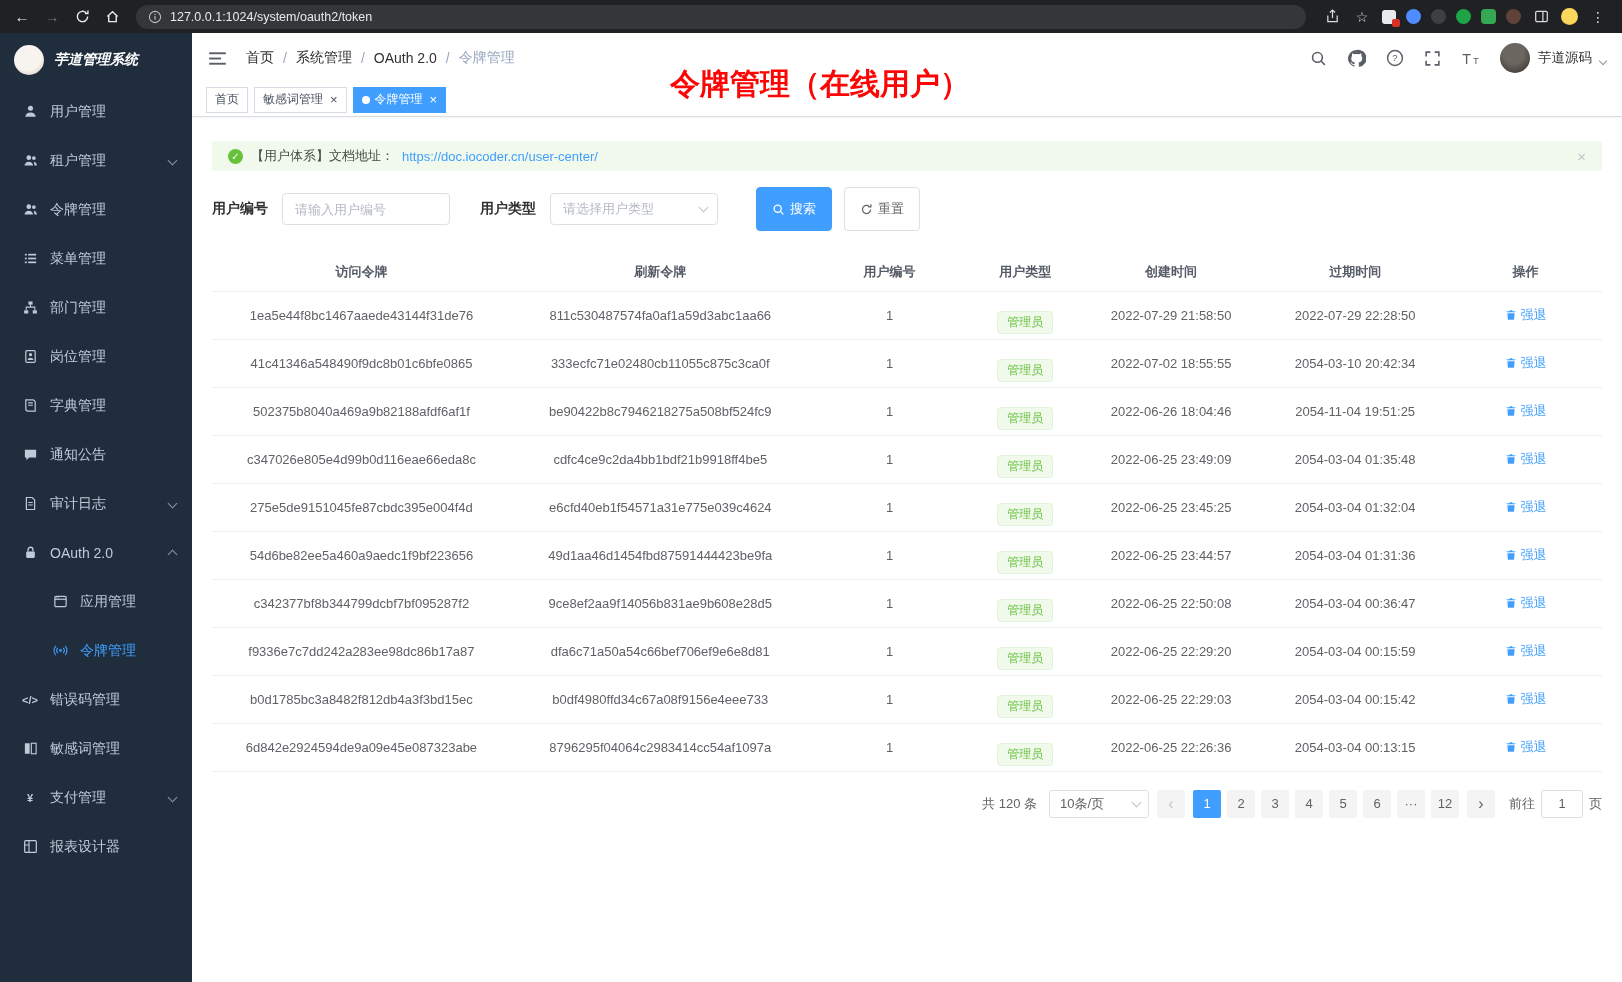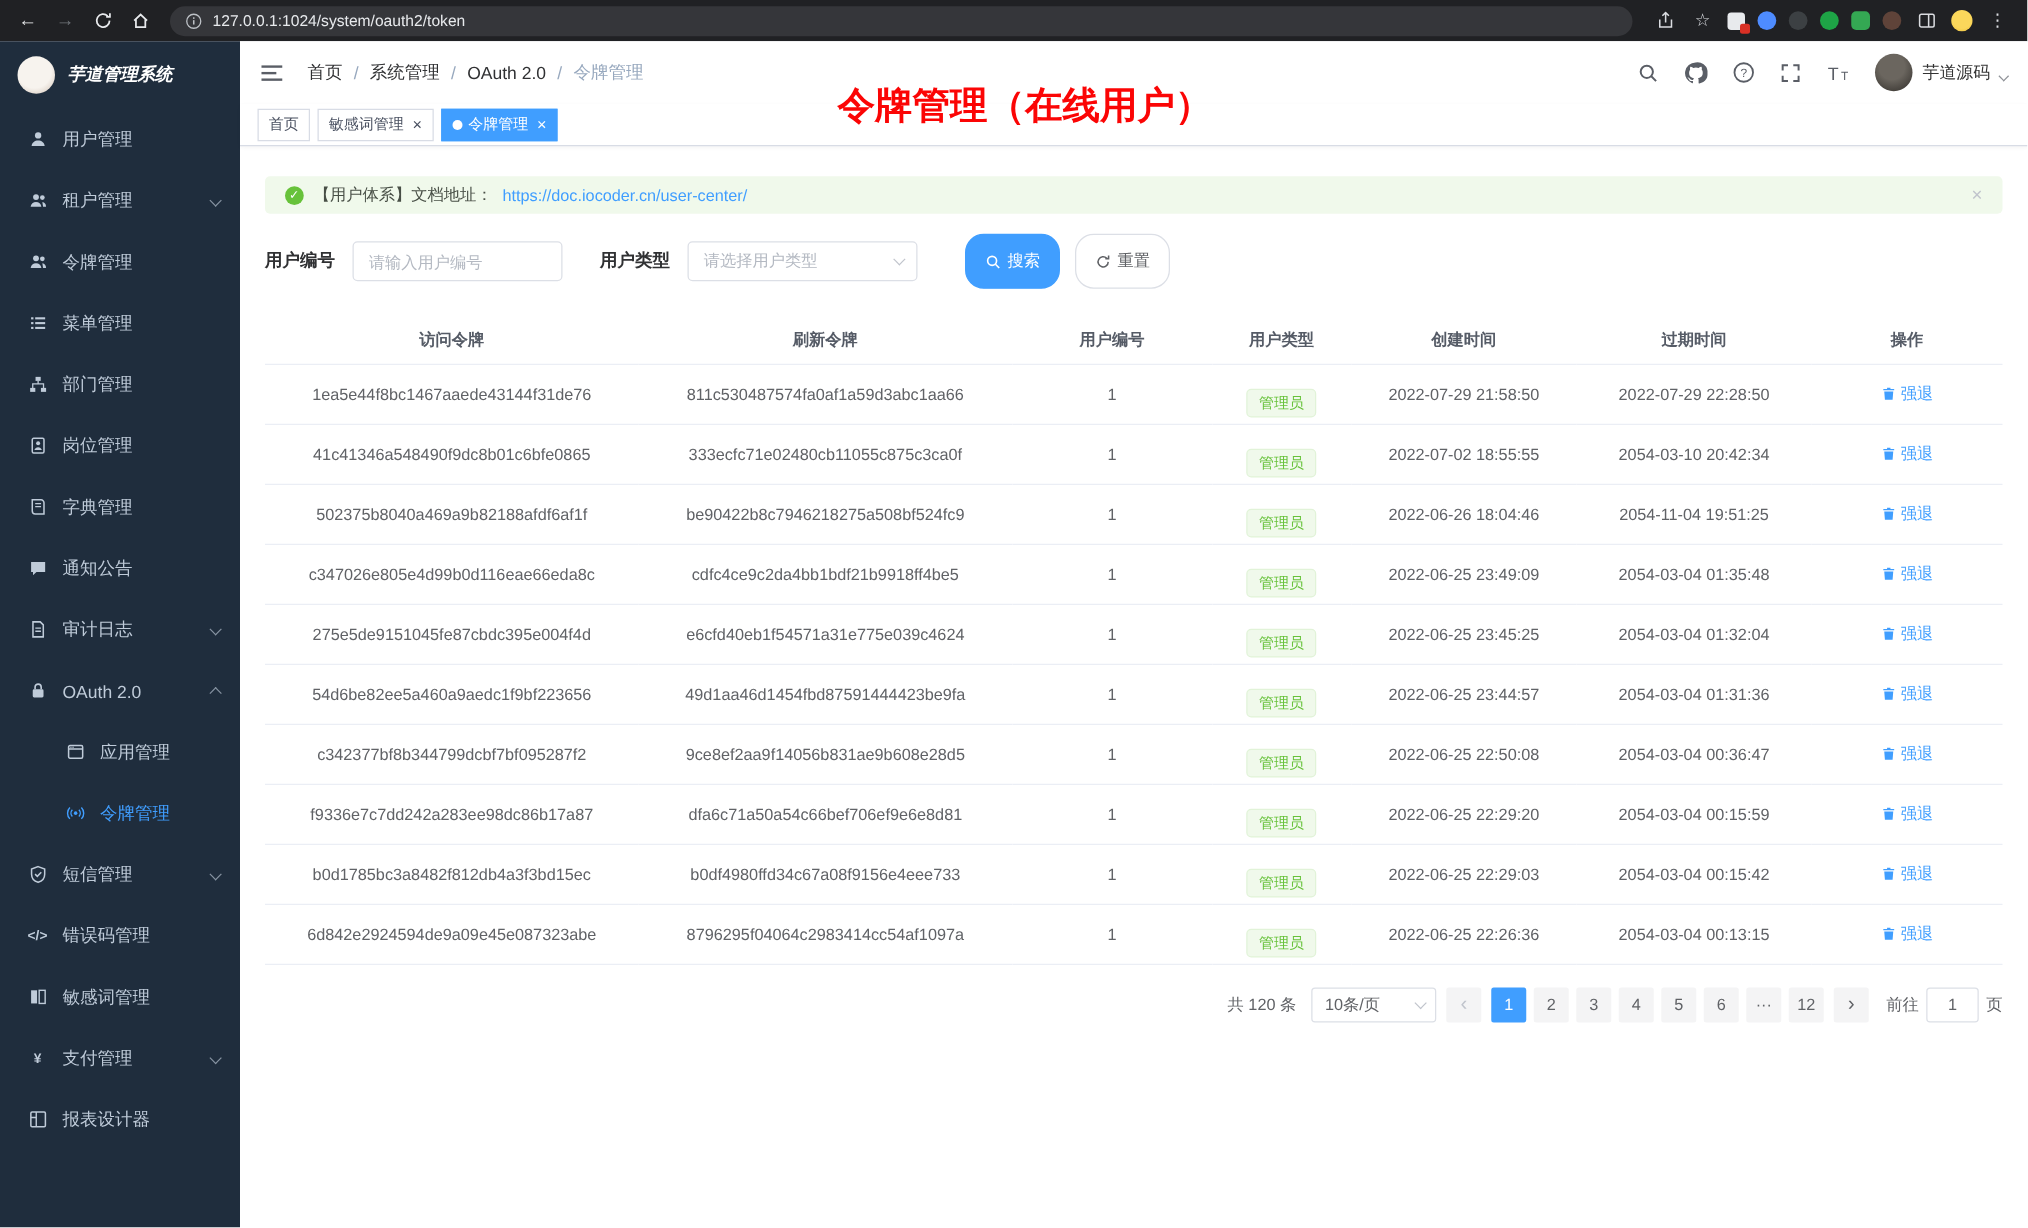--- a/index.html
+++ b/index.html
@@ -77,24 +77,24 @@
   .alert-text { color:#484f46; }
   .alert-link { color:#409eff; cursor:pointer; text-decoration:none; }
   .alert-close { margin-left:auto; color:#c0c4cc; font-size:15px; cursor:pointer; }
 
   .filter-row { margin-top:16px; display:flex; align-items:center; gap:12px; }
   .f-label { font-size:14px; color:#303133; font-weight:bold; margin-right:2px; }
   .f-label + .inp, .f-label + .select { margin-right:18px; }
   .inp { width:168px; height:32px; border:1px solid #dcdfe6; border-radius:4px; padding:0 12px; font-size:13px; color:#606266;
     outline:none; font-family:inherit; }
   .inp::placeholder { color:#b4b9c2; }
-  .select { width:184px; height:32px; border:1px solid #dcdfe6; border-radius:4px; padding:0 10px 0 12px; font-size:13px;
+  .select { width:168px; height:32px; border:1px solid #dcdfe6; border-radius:4px; padding:0 10px 0 12px; font-size:13px;
     display:flex; align-items:center; justify-content:space-between; color:#b4b9c2; cursor:pointer; background:#fff; }
   .sel-chev { width:7px; height:7px; border-right:1.4px solid #c0c4cc; border-bottom:1.4px solid #c0c4cc; transform:rotate(45deg); margin-top:-3px; }
-  .btn { height:44px; border-radius:15px; font-size:13px; display:inline-flex; align-items:center; gap:5px; padding:0 15px;
+  .btn { height:44px; border-radius:4px; font-size:13px; display:inline-flex; align-items:center; gap:5px; padding:0 15px;
     cursor:pointer; border:1px solid #dcdfe6; background:#fff; color:#606266; font-family:inherit; }
   .btn.primary { background:#409eff; border-color:#409eff; color:#fff; margin-left:8px; }
 
   
   table { width:100%; border-collapse:collapse; table-layout:fixed; margin-top:22px; font-size:13px; color:#606266; }
   thead th { height:38px; font-weight:bold; color:#555b66; border-bottom:1px solid #ebeef5; text-align:center; }
   tbody td { height:48px; border-bottom:1px solid #ebeef5; text-align:center; white-space:nowrap; overflow:hidden; }
   .col0 { width:21.5%; } .col1 { width:21.5%; } .col2 { width:11.5%; } .col3 { width:8%; }
   .col4 { width:13%; } .col5 { width:13.5%; } .col6 { width:11%; }
   .tag-success { display:inline-block; padding:2px 9px; font-size:12px; border-radius:4px; background:#f0f9eb;
@@ -302,30 +302,20 @@
           <span class="sb-icon">
             <svg viewBox="0 0 16 16">
               <circle cx="8" cy="8" r="1.5" fill="currentColor"></circle>
               <path d="M5.2 10.8a4 4 0 0 1 0-5.6M10.8 5.2a4 4 0 0 1 0 5.6M3.1 12.9a7 7 0 0 1 0-9.8M12.9 3.1a7 7 0 0 1 0 9.8" fill="none" stroke="currentColor" stroke-width="1.2"></path>
             </svg>
           </span>
           <span class="sb-label">令牌管理</span>
         </div>
         <div class="sb-item">
           <span class="sb-icon">
-            <svg viewBox="0 0 16 16">
-              <path d="M8 1.4l5.6 2v4.4c0 3.6-2.4 6-5.6 7-3.2-1-5.6-3.4-5.6-7V3.4z" fill="none" stroke="currentColor" stroke-width="1.3"></path>
-              <path d="M5.4 7.8l1.9 1.9 3.4-3.6" fill="none" stroke="currentColor" stroke-width="1.3"></path>
-            </svg>
-          </span>
-          <span class="sb-label">短信管理</span>
-          <span class="chev "></span>
-        </div>
-        <div class="sb-item">
-          <span class="sb-icon">
             <span class="txt-icon">&lt;/&gt;</span>
           </span>
           <span class="sb-label">错误码管理</span>
         </div>
         <div class="sb-item">
           <span class="sb-icon">
             <svg viewBox="0 0 16 16">
               <rect x="2" y="2.4" width="5.1" height="11.2" fill="currentColor"></rect>
               <rect x="8.9" y="2.4" width="5.1" height="11.2" fill="none" stroke="currentColor" stroke-width="1.2"></rect>
             </svg>

